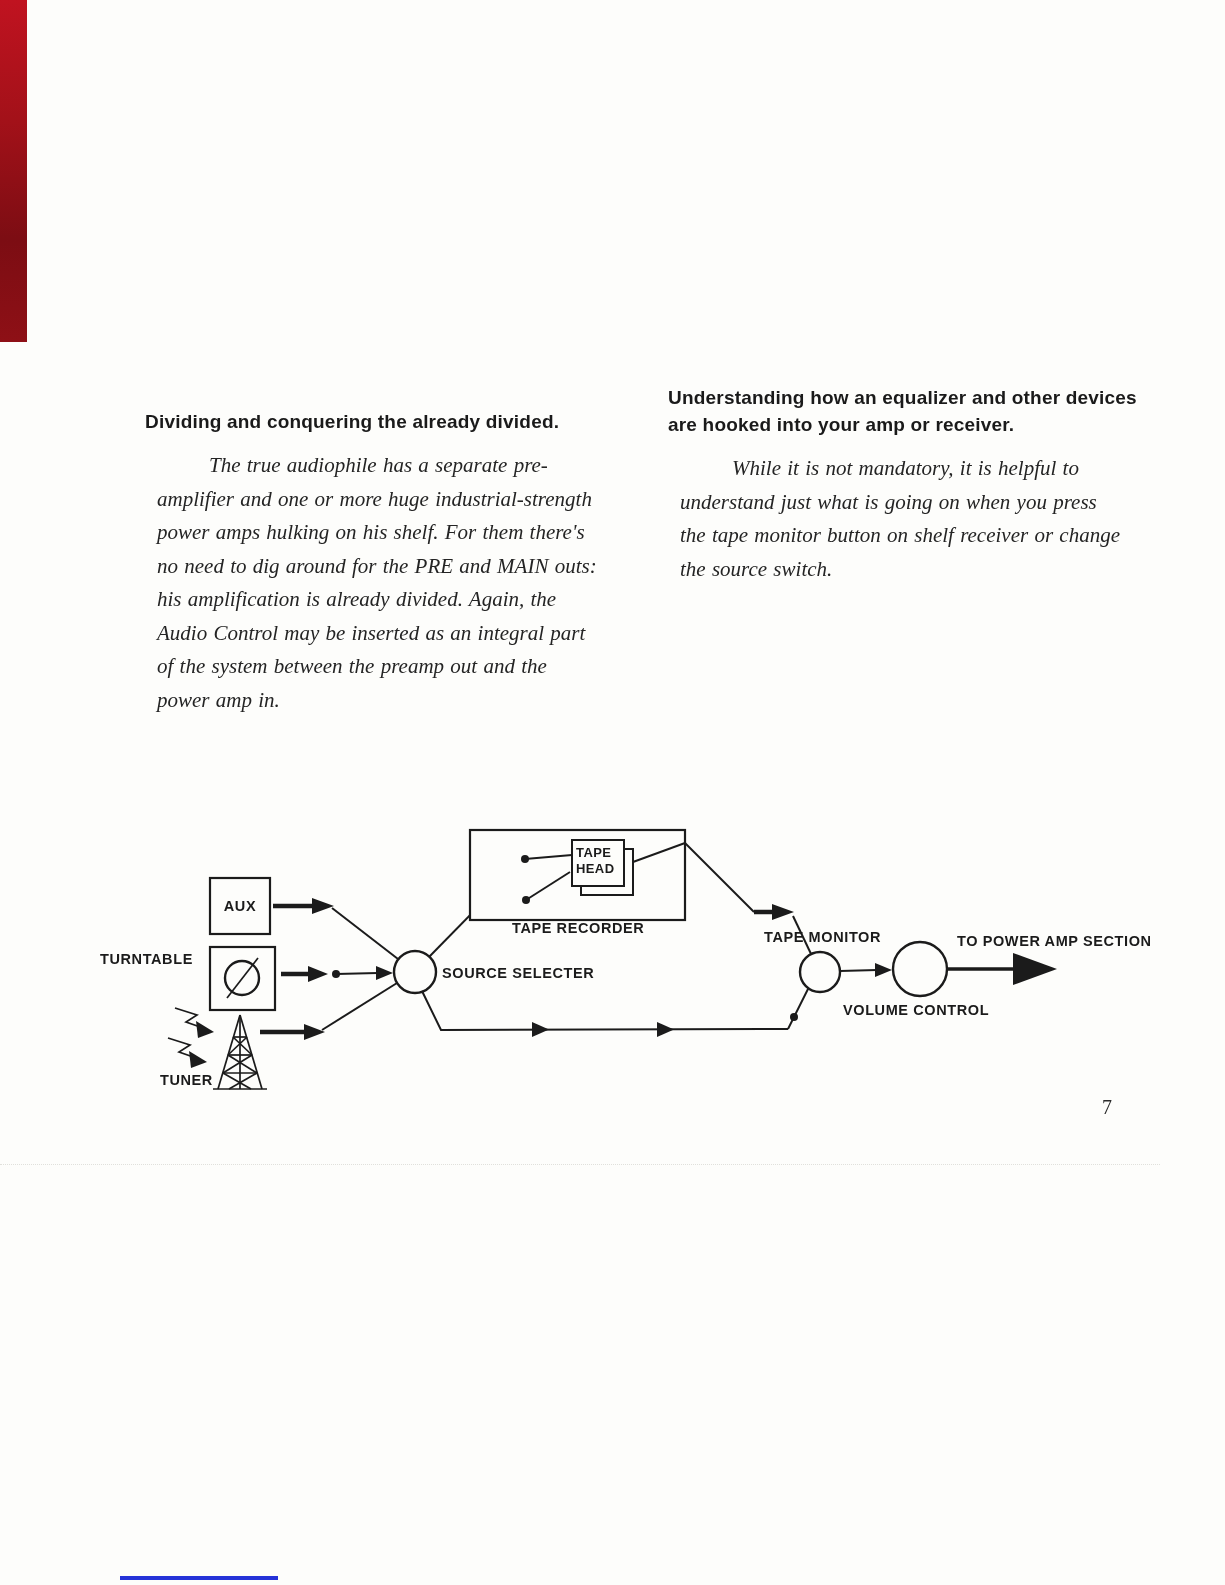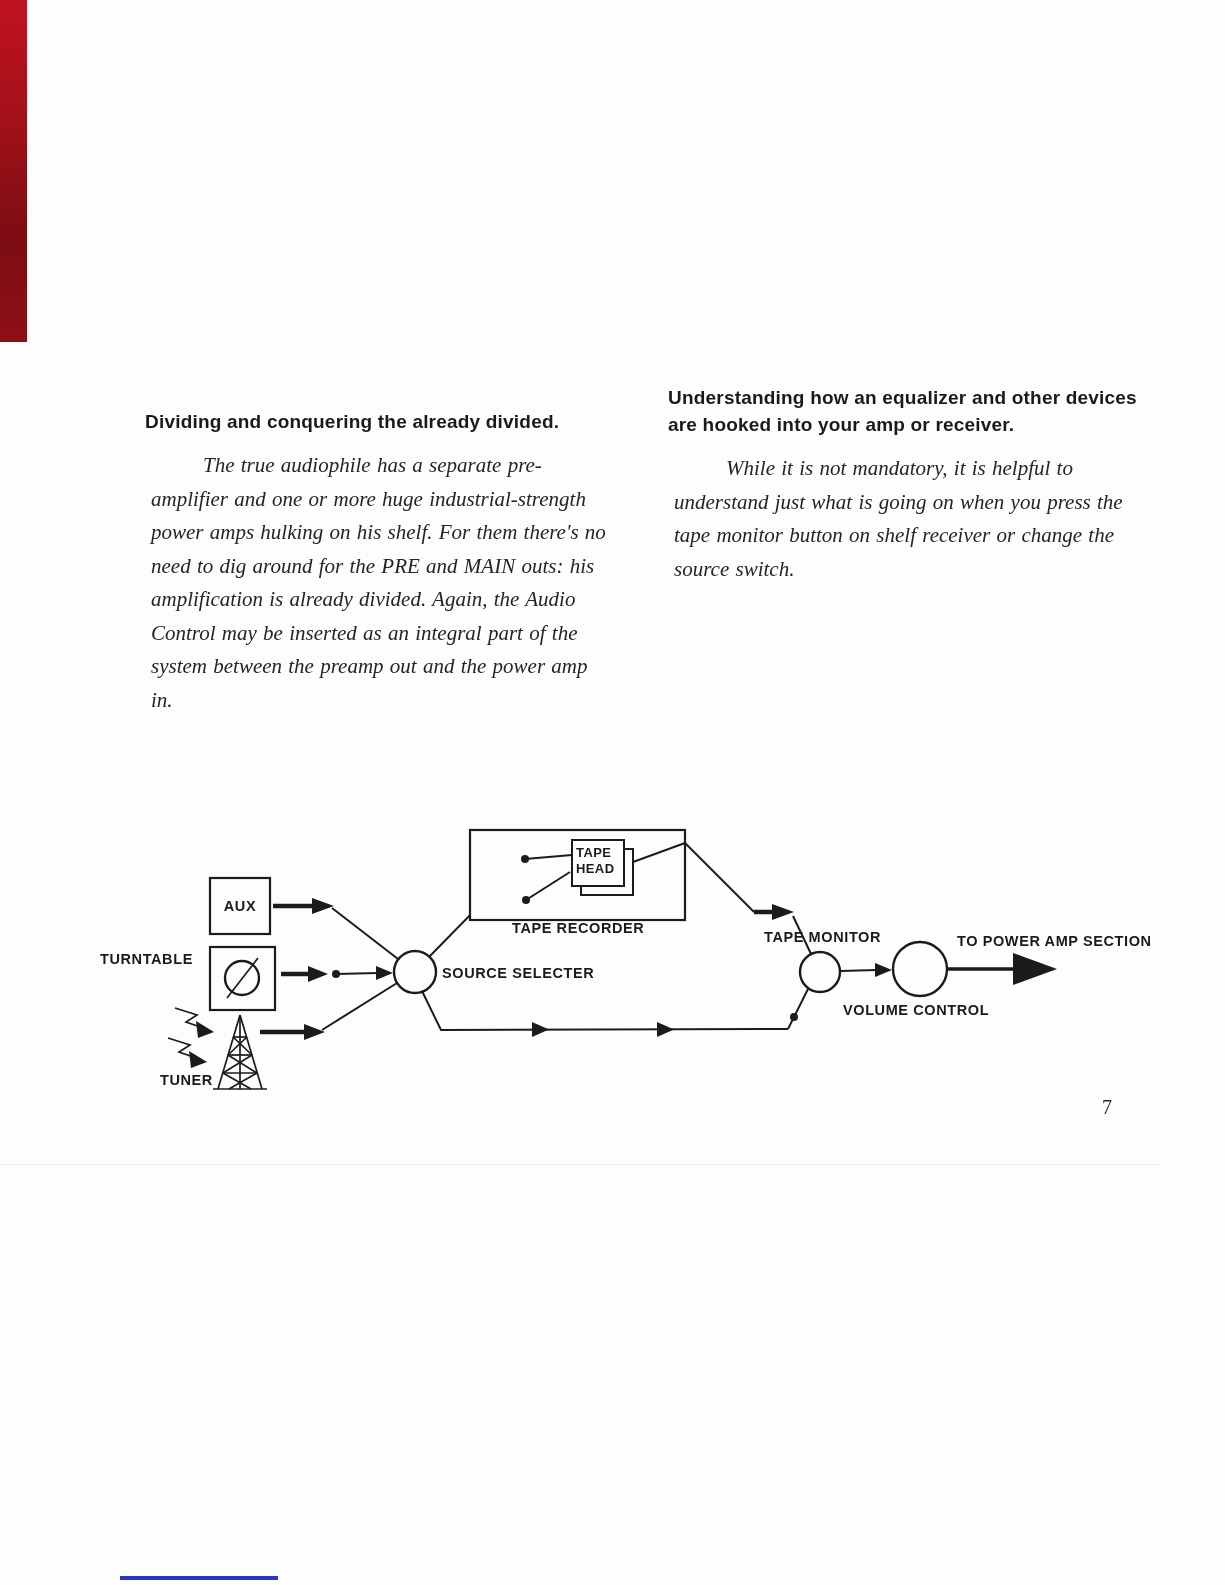--- a/index.html
+++ b/index.html
@@ -25,21 +25,21 @@
   .col-left  { left:145px; top:408px; }
   .col-right { left:668px; top:384px; }
   .col-heading {
     font:bold 19px/27px "Liberation Sans", sans-serif;
     letter-spacing:0.2px;
     color:#1a1a1a;
     margin:0 0 14px 0;
   }
   .body-para {
     font:italic 21px/33.5px "Liberation Serif", serif;
-    margin:6px;
+    margin:12px;
     text-indent:52px;
     word-spacing:1px;
   }
   .diagram {
     position:absolute; left:60px; top:812px;
     width:1140px; height:300px;
   }
   .lbl  { font:bold 14.5px "Liberation Sans", sans-serif; fill:#1b1b1b; letter-spacing:0.6px; }
   .lbls { font:bold 13px "Liberation Sans", sans-serif; fill:#1b1b1b; letter-spacing:0.4px; }
   .box  { fill:#fdfdfb; stroke:#1b1b1b; stroke-width:2.2; }

